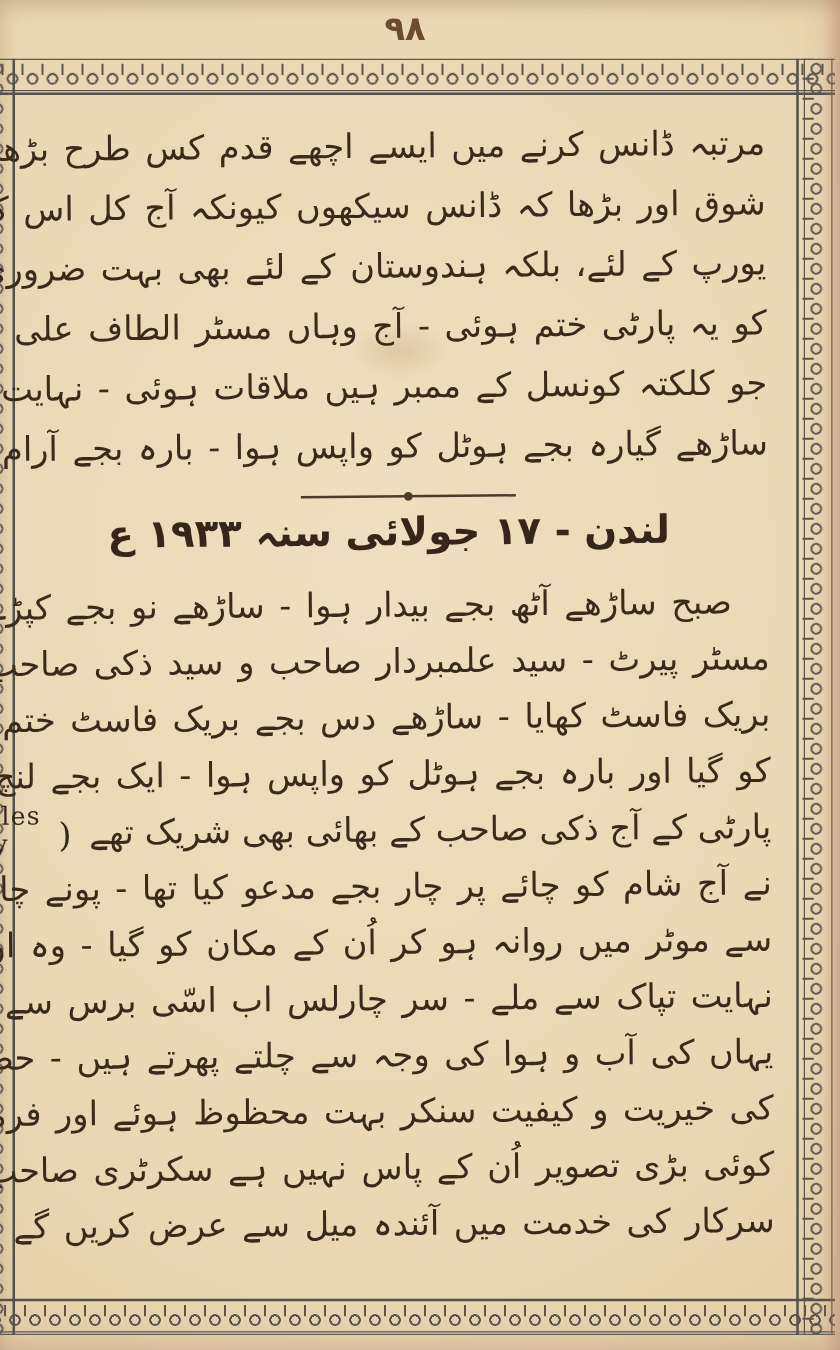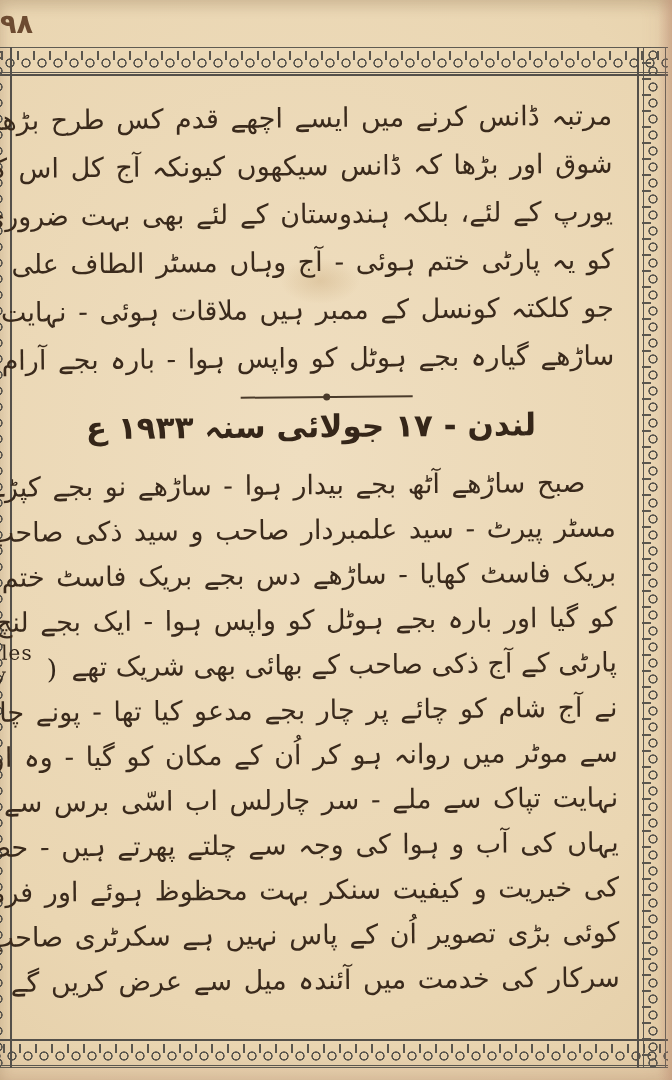--- a/index.html
+++ b/index.html
@@ -8,21 +8,21 @@
     font-family:"DejaVu Sans",sans-serif;
     background:#d8bf99;
   }
   .page{
     position:relative;width:672px;height:1080px;overflow:hidden;
     background:radial-gradient(130% 105% at 45% 42%, #efdec0 0%, #ead6b2 50%, #e2cba4 78%, #d3b88e 100%);
     box-shadow:inset 0 6px 14px rgba(90,60,30,.18), inset -8px -10px 22px rgba(150,90,70,.18);
   }
   
   .page-number{
-    position:absolute;top:8px;left:0;width:648px;
+    position:absolute;top:8px;left:0;width:648px;text-align:center;
     font-size:27px;font-weight:bold;color:#6d4b31;letter-spacing:4px;
   }
   
   .band{position:absolute;box-sizing:border-box;}
   .band-h{
     height:29px;
     border-top:1px solid #5f5b52;
     background-image:
       radial-gradient(circle at 8px 15px, rgba(0,0,0,0) 0 3px, #5a564e 3px 4.4px, rgba(0,0,0,0) 4.9px),
       linear-gradient(90deg, rgba(0,0,0,0) 0 7px, #5a564e 7px 9px, rgba(0,0,0,0) 9px),

